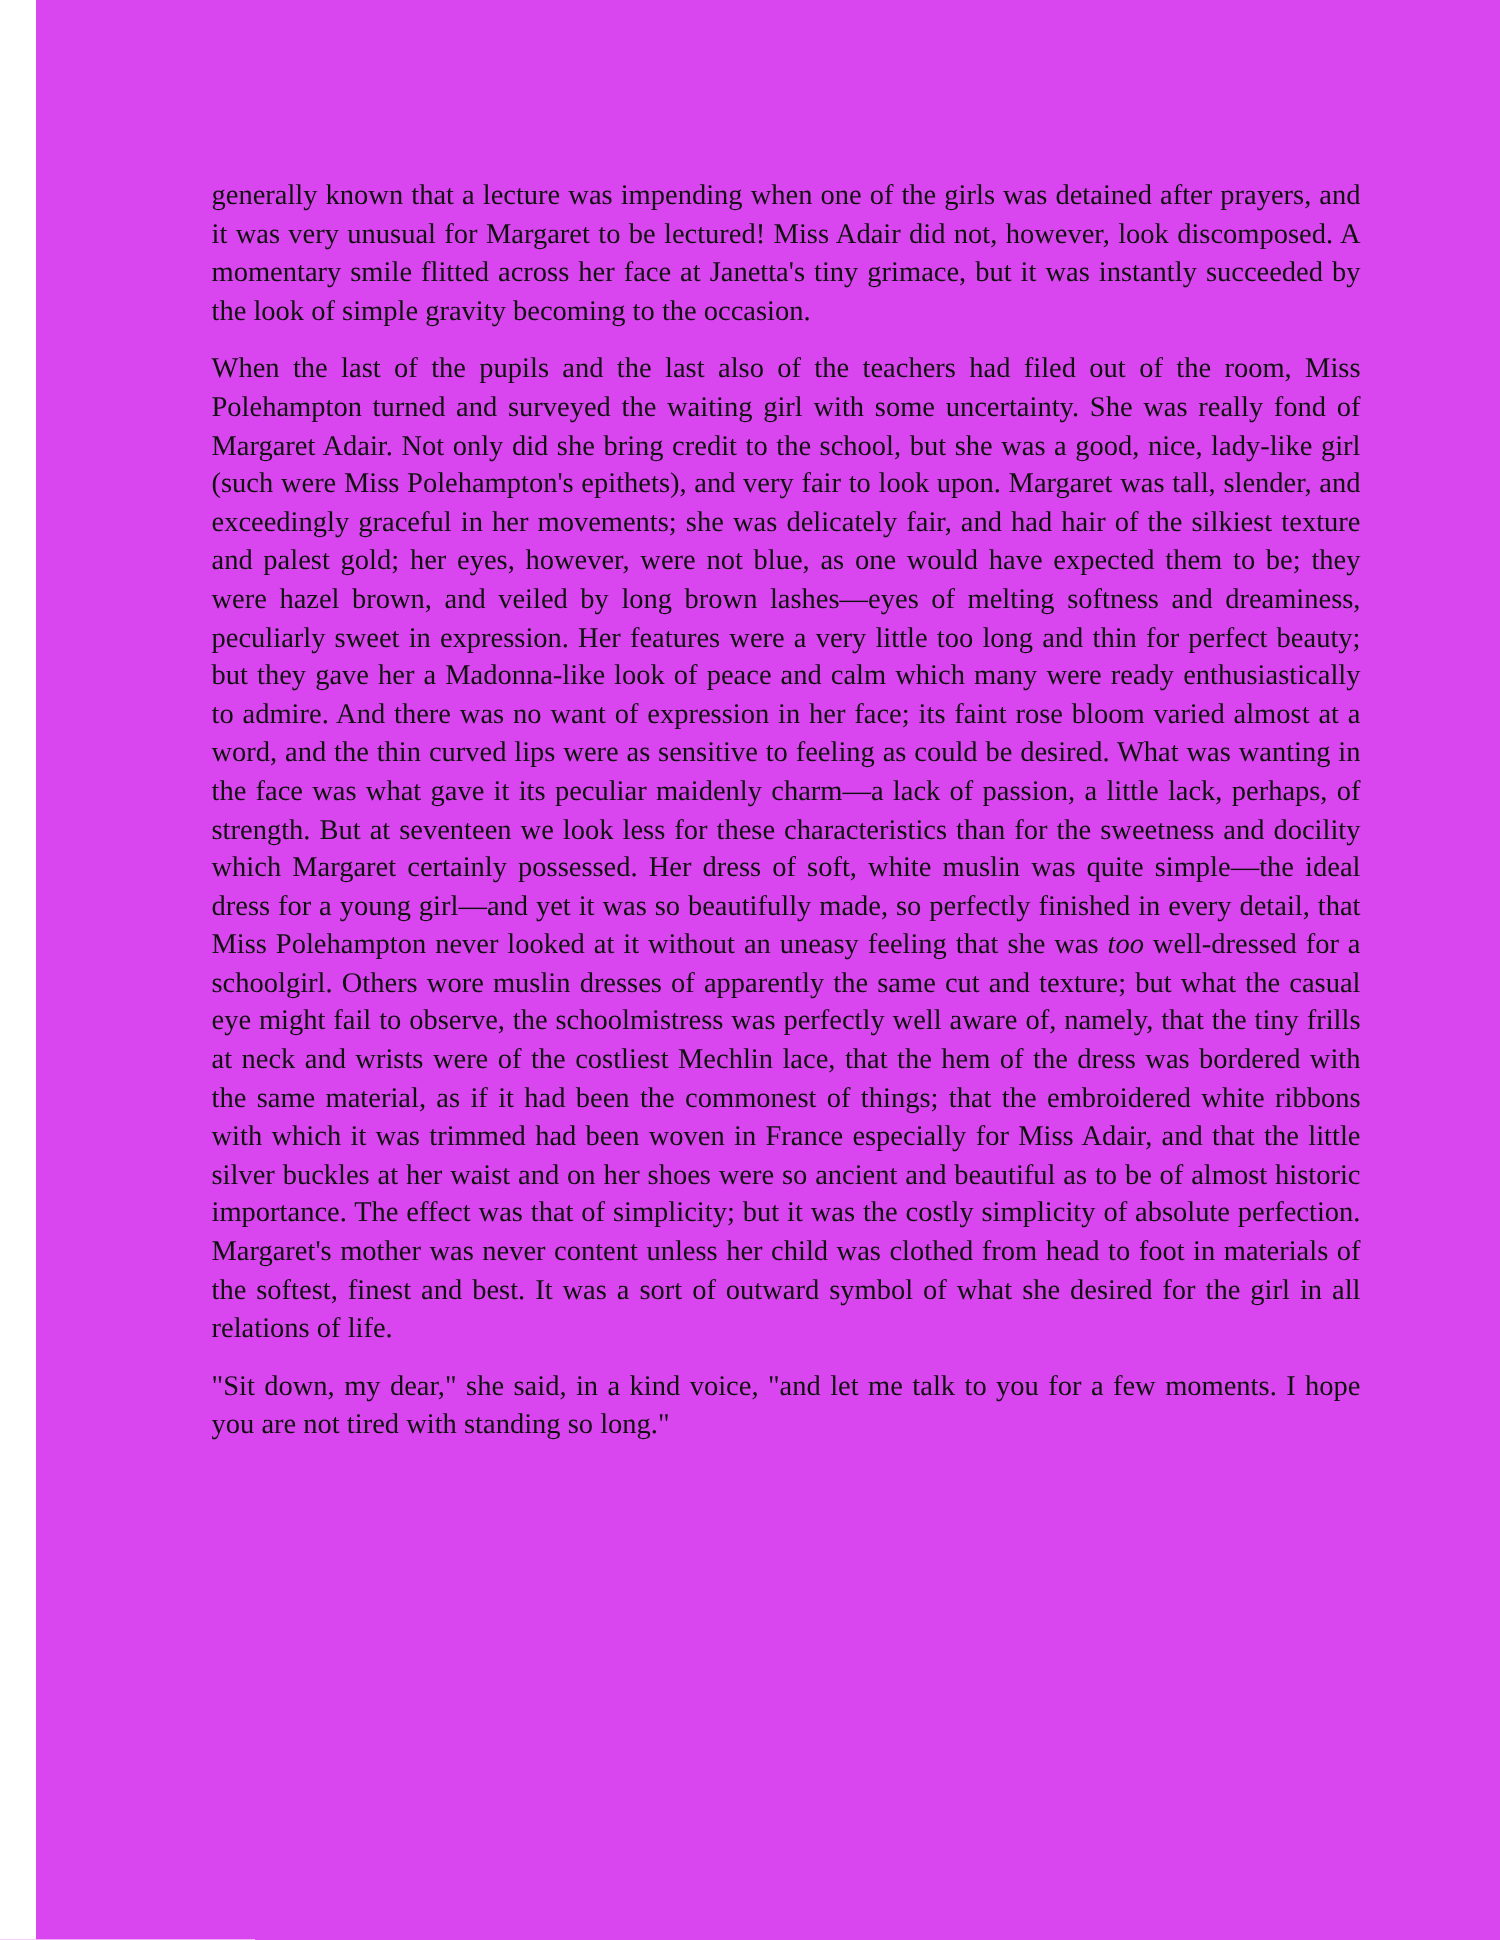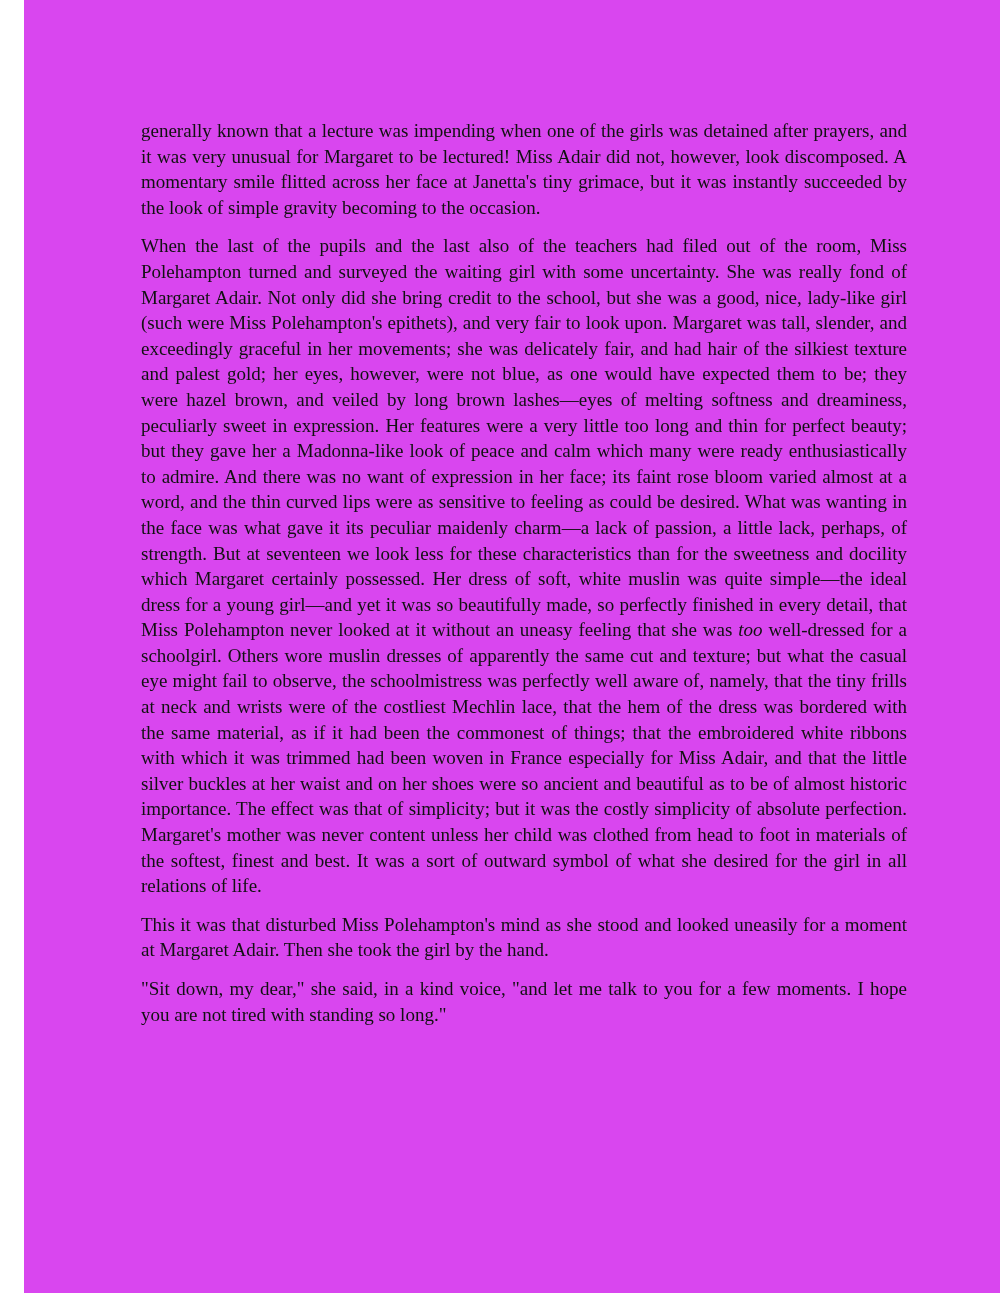--- a/index.html
+++ b/index.html
@@ -37,16 +37,15 @@
   .para em {
   }
 </style>
 </head>
 <body>
 
 <div class="page">
   <div class="text-block">
       <p class="para"><span>generally known that a lecture was impending when one of the girls was detained after prayers, and it was very unusual for Margaret to be lectured! Miss Adair did not, however, look discomposed. A momentary smile flitted across her face at Janetta's tiny grimace, but it was instantly succeeded by the look of simple gravity becoming to the occasion.</span></p>
       <p class="para"><span>When the last of the pupils and the last also of the teachers had filed out of the room, Miss Polehampton turned and surveyed the waiting girl with some uncertainty. She was really fond of Margaret Adair. Not only did she bring credit to the school, but she was a good, nice, lady-like girl (such were Miss Polehampton's epithets), and very fair to look upon. Margaret was tall, slender, and exceedingly graceful in her movements; she was delicately fair, and had hair of the silkiest texture and palest gold; her eyes, however, were not blue, as one would have expected them to be; they were hazel brown, and veiled by long brown lashes—eyes of melting softness and dreaminess, peculiarly sweet in expression. Her features were a very little too long and thin for perfect beauty; but they gave her a Madonna-like look of peace and calm which many were ready enthusiastically to admire. And there was no want of expression in her face; its faint rose bloom varied almost at a word, and the thin curved lips were as sensitive to feeling as could be desired. What was wanting in the face was what gave it its peculiar maidenly charm—a lack of passion, a little lack, perhaps, of strength. But at seventeen we look less for these characteristics than for the sweetness and docility which Margaret certainly possessed. Her dress of soft, white muslin was quite simple—the ideal dress for a young girl—and yet it was so beautifully made, so perfectly finished in every detail, that Miss Polehampton never looked at it without an uneasy feeling that she was </span><em>too</em><span> well-dressed for a schoolgirl. Others wore muslin dresses of apparently the same cut and texture; but what the casual eye might fail to observe, the schoolmistress was perfectly well aware of, namely, that the tiny frills at neck and wrists were of the costliest Mechlin lace, that the hem of the dress was bordered with the same material, as if it had been the commonest of things; that the embroidered white ribbons with which it was trimmed had been woven in France especially for Miss Adair, and that the little silver buckles at her waist and on her shoes were so ancient and beautiful as to be of almost historic importance. The effect was that of simplicity; but it was the costly simplicity of absolute perfection. Margaret's mother was never content unless her child was clothed from head to foot in materials of the softest, finest and best. It was a sort of outward symbol of what she desired for the girl in all relations of life.</span></p>
-      <p class="para"><span>This it was that disturbed Miss Polehampton's mind as she stood and looked uneasily for a moment at Margaret Adair. Then she took the girl by the hand.</span></p>
       <p class="para"><span>"Sit down, my dear," she said, in a kind voice, "and let me talk to you for a few moments. I hope you are not tired with standing so long."</span></p>
     </div>
 </div>
 
 </body></html>

